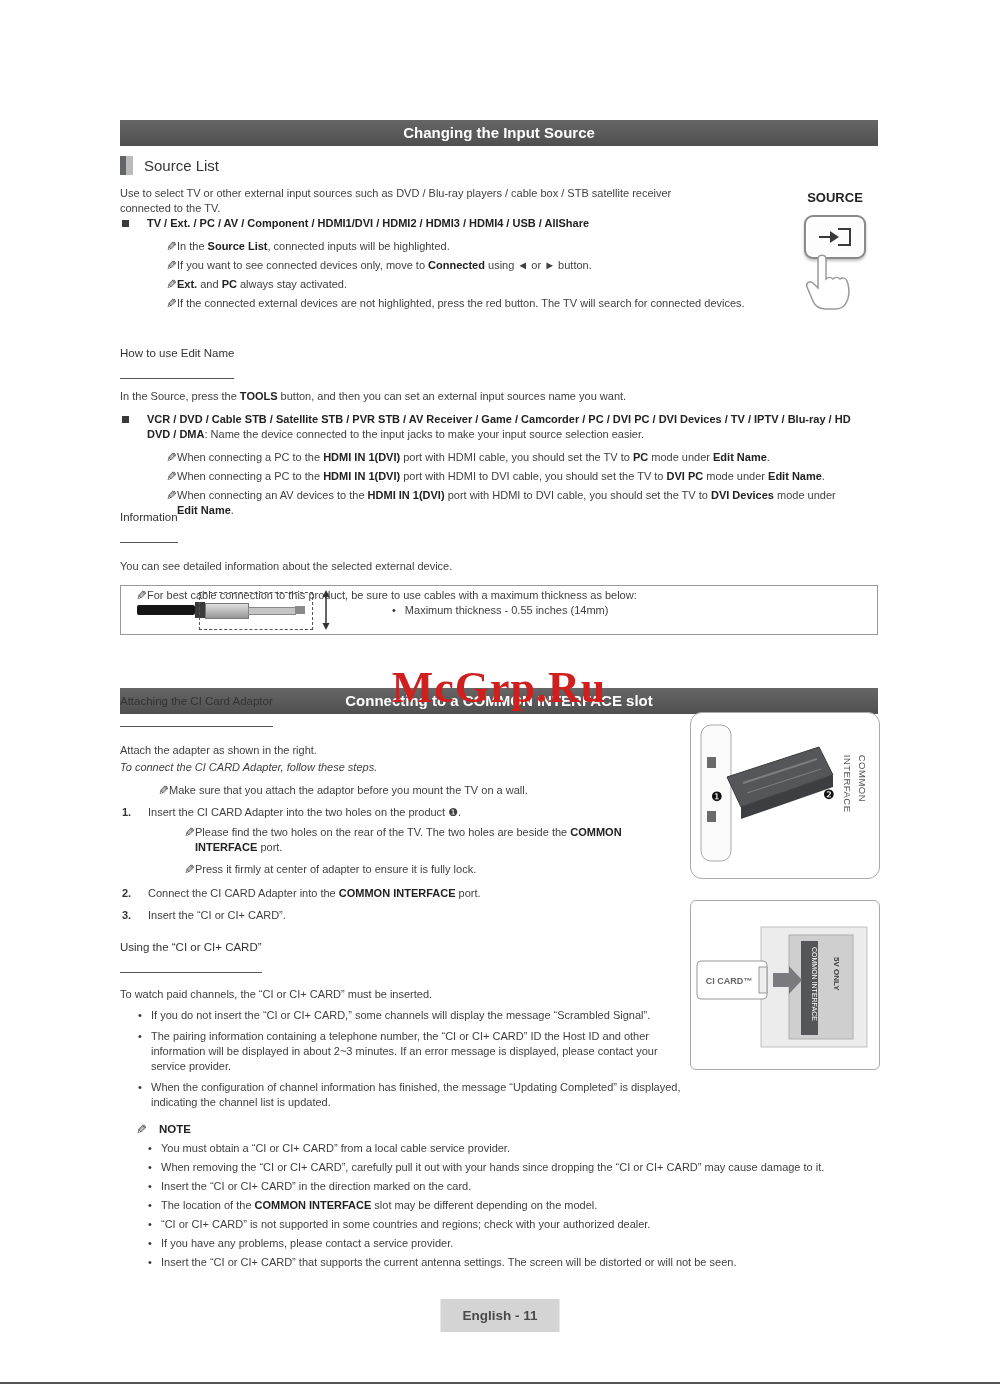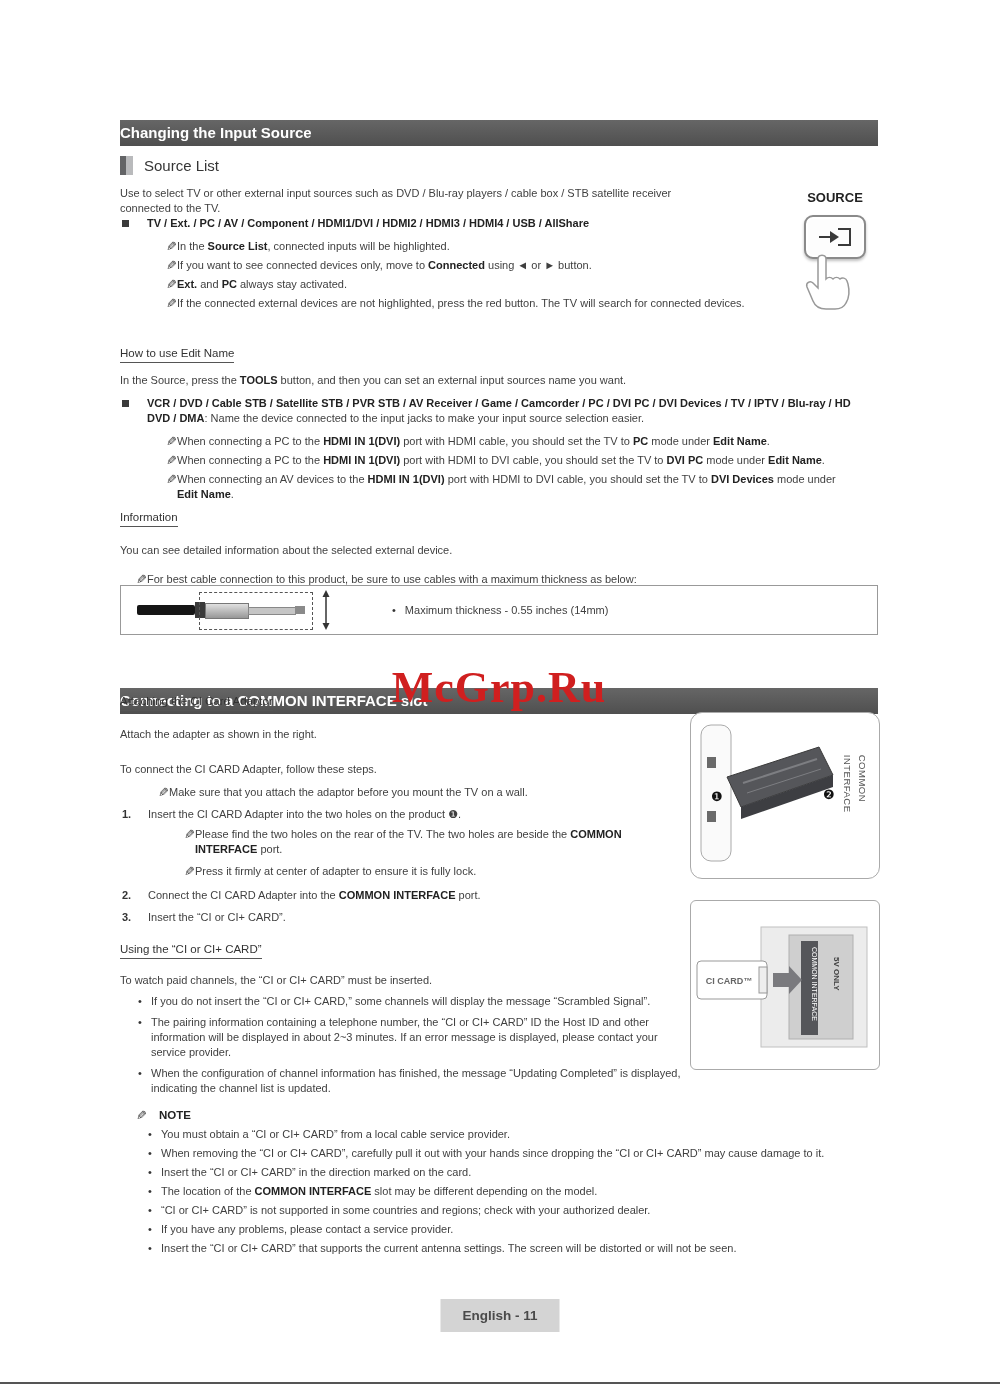--- a/index.html
+++ b/index.html
@@ -1,21 +1,21 @@
 <!DOCTYPE html>
 <html><head>
 <meta charset="utf-8">
 <style>
   html,body{margin:0;padding:0;background:#ffffff;}
   .page{position:relative;width:1000px;height:1384px;background:#fff;overflow:hidden;
         font-family:"Liberation Sans",sans-serif;color:#3f3f3f;}
   .page::after{content:"";position:absolute;left:0;right:0;bottom:0;height:2px;background:#555;}
   .content{position:absolute;left:120px;top:120px;width:758px;}
 
-  .bar{position:absolute;left:0;right:0;height:26px;line-height:26px;
+  .bar{position:absolute;left:0;right:0;height:26px;line-height:26px;text-align:center;
        background:linear-gradient(#666,#4f4f4f);color:#fff;font-size:15px;font-weight:bold;}
   .bar1{top:0;}
   .bar2{top:535px;margin-top:33px;}
 
   section{position:absolute;left:0;right:0;font-size:11px;line-height:15px;}
   .s1sec{top:36px;}
   .s2sec{top:226px;}
   .s3sec{top:390px;}
   .sec2{top:574px;}
 
@@ -34,21 +34,21 @@
   .wide{max-width:726px;}
 
   .notes{margin-top:8px;margin-left:32px;}
   .note{display:flex;margin:4px 0;}
   .pencil{width:25px;flex:none;font-size:13px;color:#333;transform:scaleX(-1);
           display:inline-block;text-align:left;}
   .ntext{max-width:640px;}
   .ntext.nw1{max-width:620px;}
 
   .ul-head{display:inline-block;font-size:11.5px;font-weight:normal;color:#333;margin:0;
-           border-bottom:1px solid #555;padding-bottom:1px;}
+           border-bottom:1px solid #555;padding-bottom:17px;}
   .mt10{margin-top:10px;}
   .mt8{margin-top:16px;}
 
   .cable-note{margin-left:2px;margin-top:14px;}
 
   .thickness-box{position:absolute;top:465px;left:0;right:0;height:48px;border:1px solid #999;
                  display:flex;align-items:center;font-size:11px;}
   .cable{position:relative;width:215px;height:40px;margin-left:14px;flex:none;}
   .c-body{position:absolute;left:2px;top:15px;width:58px;height:10px;background:#151515;border-radius:2px;}
   .c-collar{position:absolute;left:60px;top:12px;width:10px;height:16px;background:#3a3a3a;}
@@ -183,21 +183,21 @@
         <span class="dot">•</span>
         <span>Maximum thickness - 0.55 inches (14mm)</span>
       </div>
     </div>
 
     <div class="bar bar2">Connecting to a COMMON INTERFACE slot</div>
 
     <section class="sec2">
       <h3 class="ul-head">Attaching the CI Card Adaptor</h3>
       <p class="mt8 nw">Attach the adapter as shown in the right.</p>
-      <p class="nw" style="margin-top:20px;">To connect the CI CARD Adapter, follow these steps.</p>
+      <p class="nw" style="margin-top:2px;font-style:italic;">To connect the CI CARD Adapter, follow these steps.</p>
       <div class="note note-l1">
         <span class="pencil">✎</span>
         <span class="ntext nw">Make sure that you attach the adaptor before you mount the TV on a wall.</span>
       </div>
       <div class="step">
         <span class="step-num">1.</span>
         <span class="nw"><span>Insert the CI CARD Adapter into the two holes on the product ❶.</span></span>
       </div>
       <div class="note note-l2">
         <span class="pencil">✎</span>

